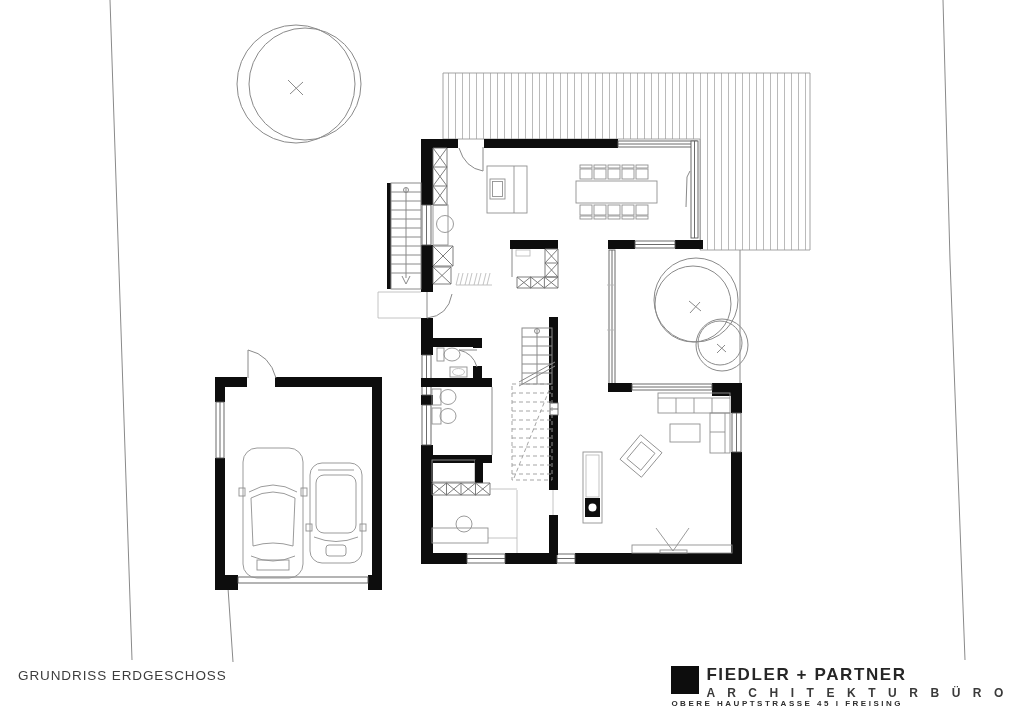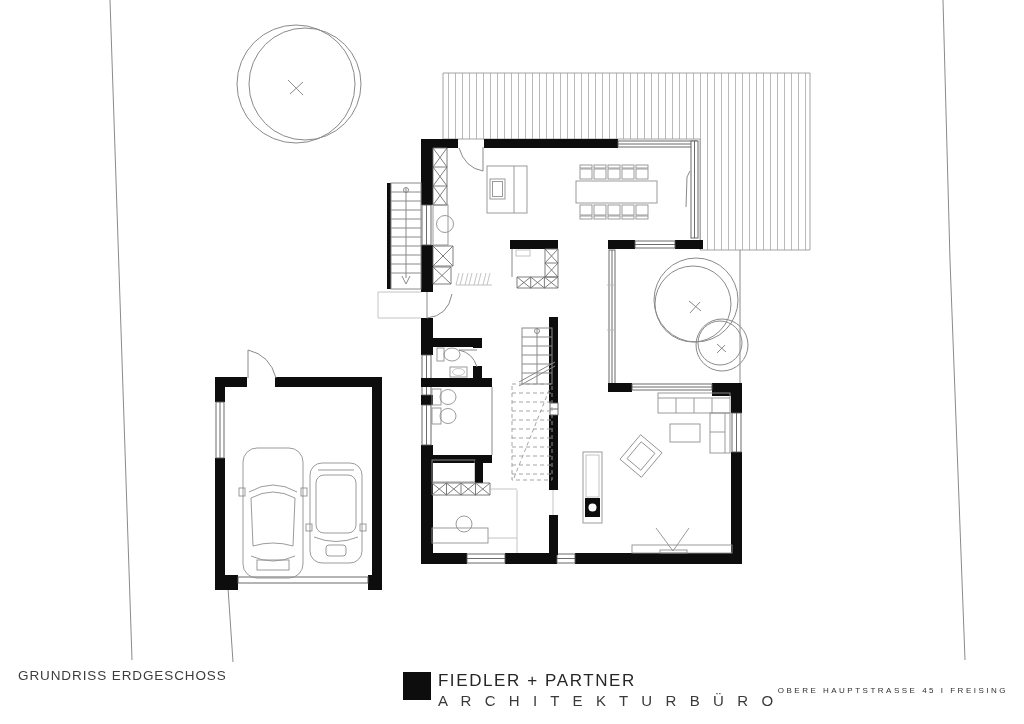--- a/index.html
+++ b/index.html
@@ -12,27 +12,27 @@
   .thin{fill:none;stroke:var(--thin);stroke-width:1;}
   .lite{fill:none;stroke:#b5b5b5;stroke-width:0.8;}
   .furn{fill:none;stroke:var(--furn);stroke-width:0.9;}
   .glass{fill:#ffffff;stroke:var(--glass);stroke-width:0.9;}
   .dash{fill:none;stroke:#9b9b9b;stroke-width:0.9;stroke-dasharray:4 3;}
   .hatchline{stroke:#a8a8a8;stroke-width:0.8;}
   .xcell{fill:none;stroke:#6f6f6f;stroke-width:0.9;}
   
   .plan-title{position:absolute;left:18px;top:668px;font-size:13.5px;letter-spacing:0.9px;
               color:#3d3d3d;}
-  .logo{position:absolute;right:16px;bottom:16px;display:flex;flex-direction:row;
-        align-items:center;}
+  .logo{position:absolute;right:16px;bottom:16px;display:flex;flex-direction:column;
+        align-items:flex-start;font-weight:bold;}
   .logo-row{display:flex;align-items:stretch;}
   .logo-mark{width:28px;height:28px;background:var(--wall);margin-right:7px;}
   .logo-text{display:flex;flex-direction:column;justify-content:space-between;}
   .logo-firm{font-size:17px;letter-spacing:1.6px;color:#262626;white-space:nowrap;line-height:1;}
-  .logo-prof{font-size:15px;letter-spacing:4.6px;color:#3a3a3a;white-space:nowrap;line-height:1;
+  .logo-prof{font-size:12px;letter-spacing:4.6px;color:#3a3a3a;white-space:nowrap;line-height:1;
              margin-top:4px;}
   .logo-address{font-size:8px;letter-spacing:2.5px;color:#2e2e2e;white-space:nowrap;}
 </style>
 </head>
 <body>
 
 <div class="canvas">
 
 <svg class="plan-svg" width="1024" height="724" viewBox="0 0 1024 724">
 

